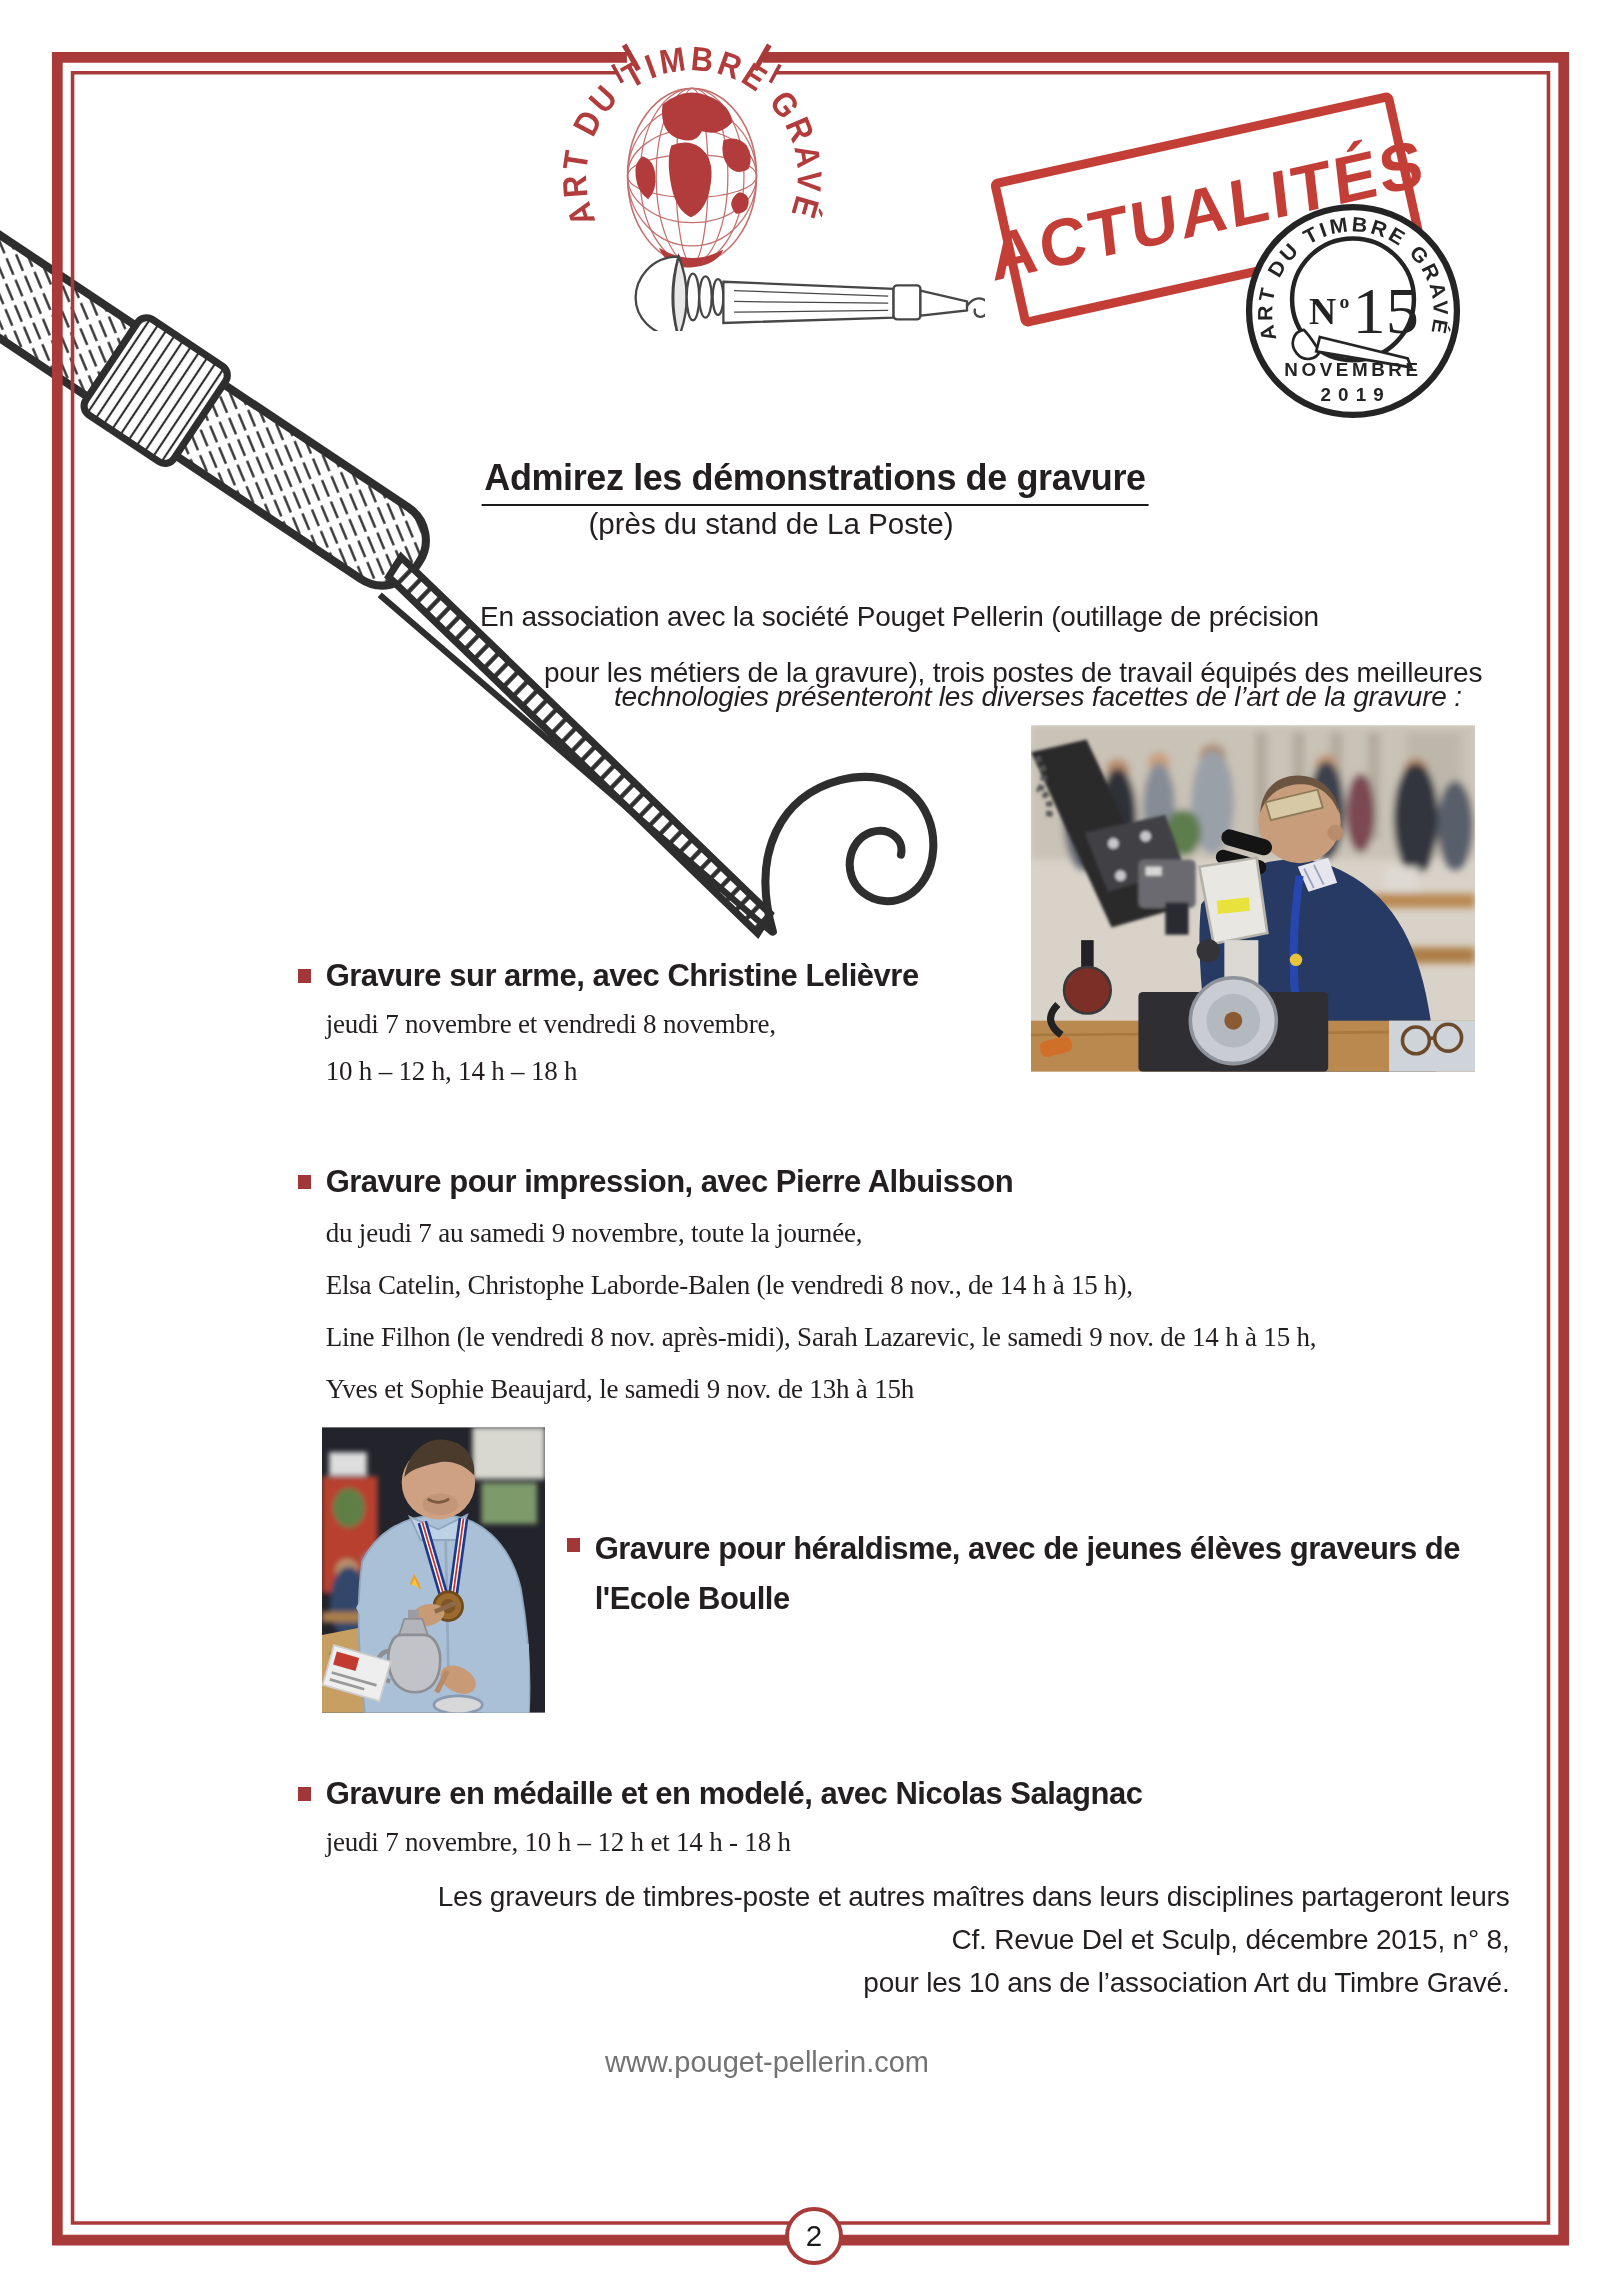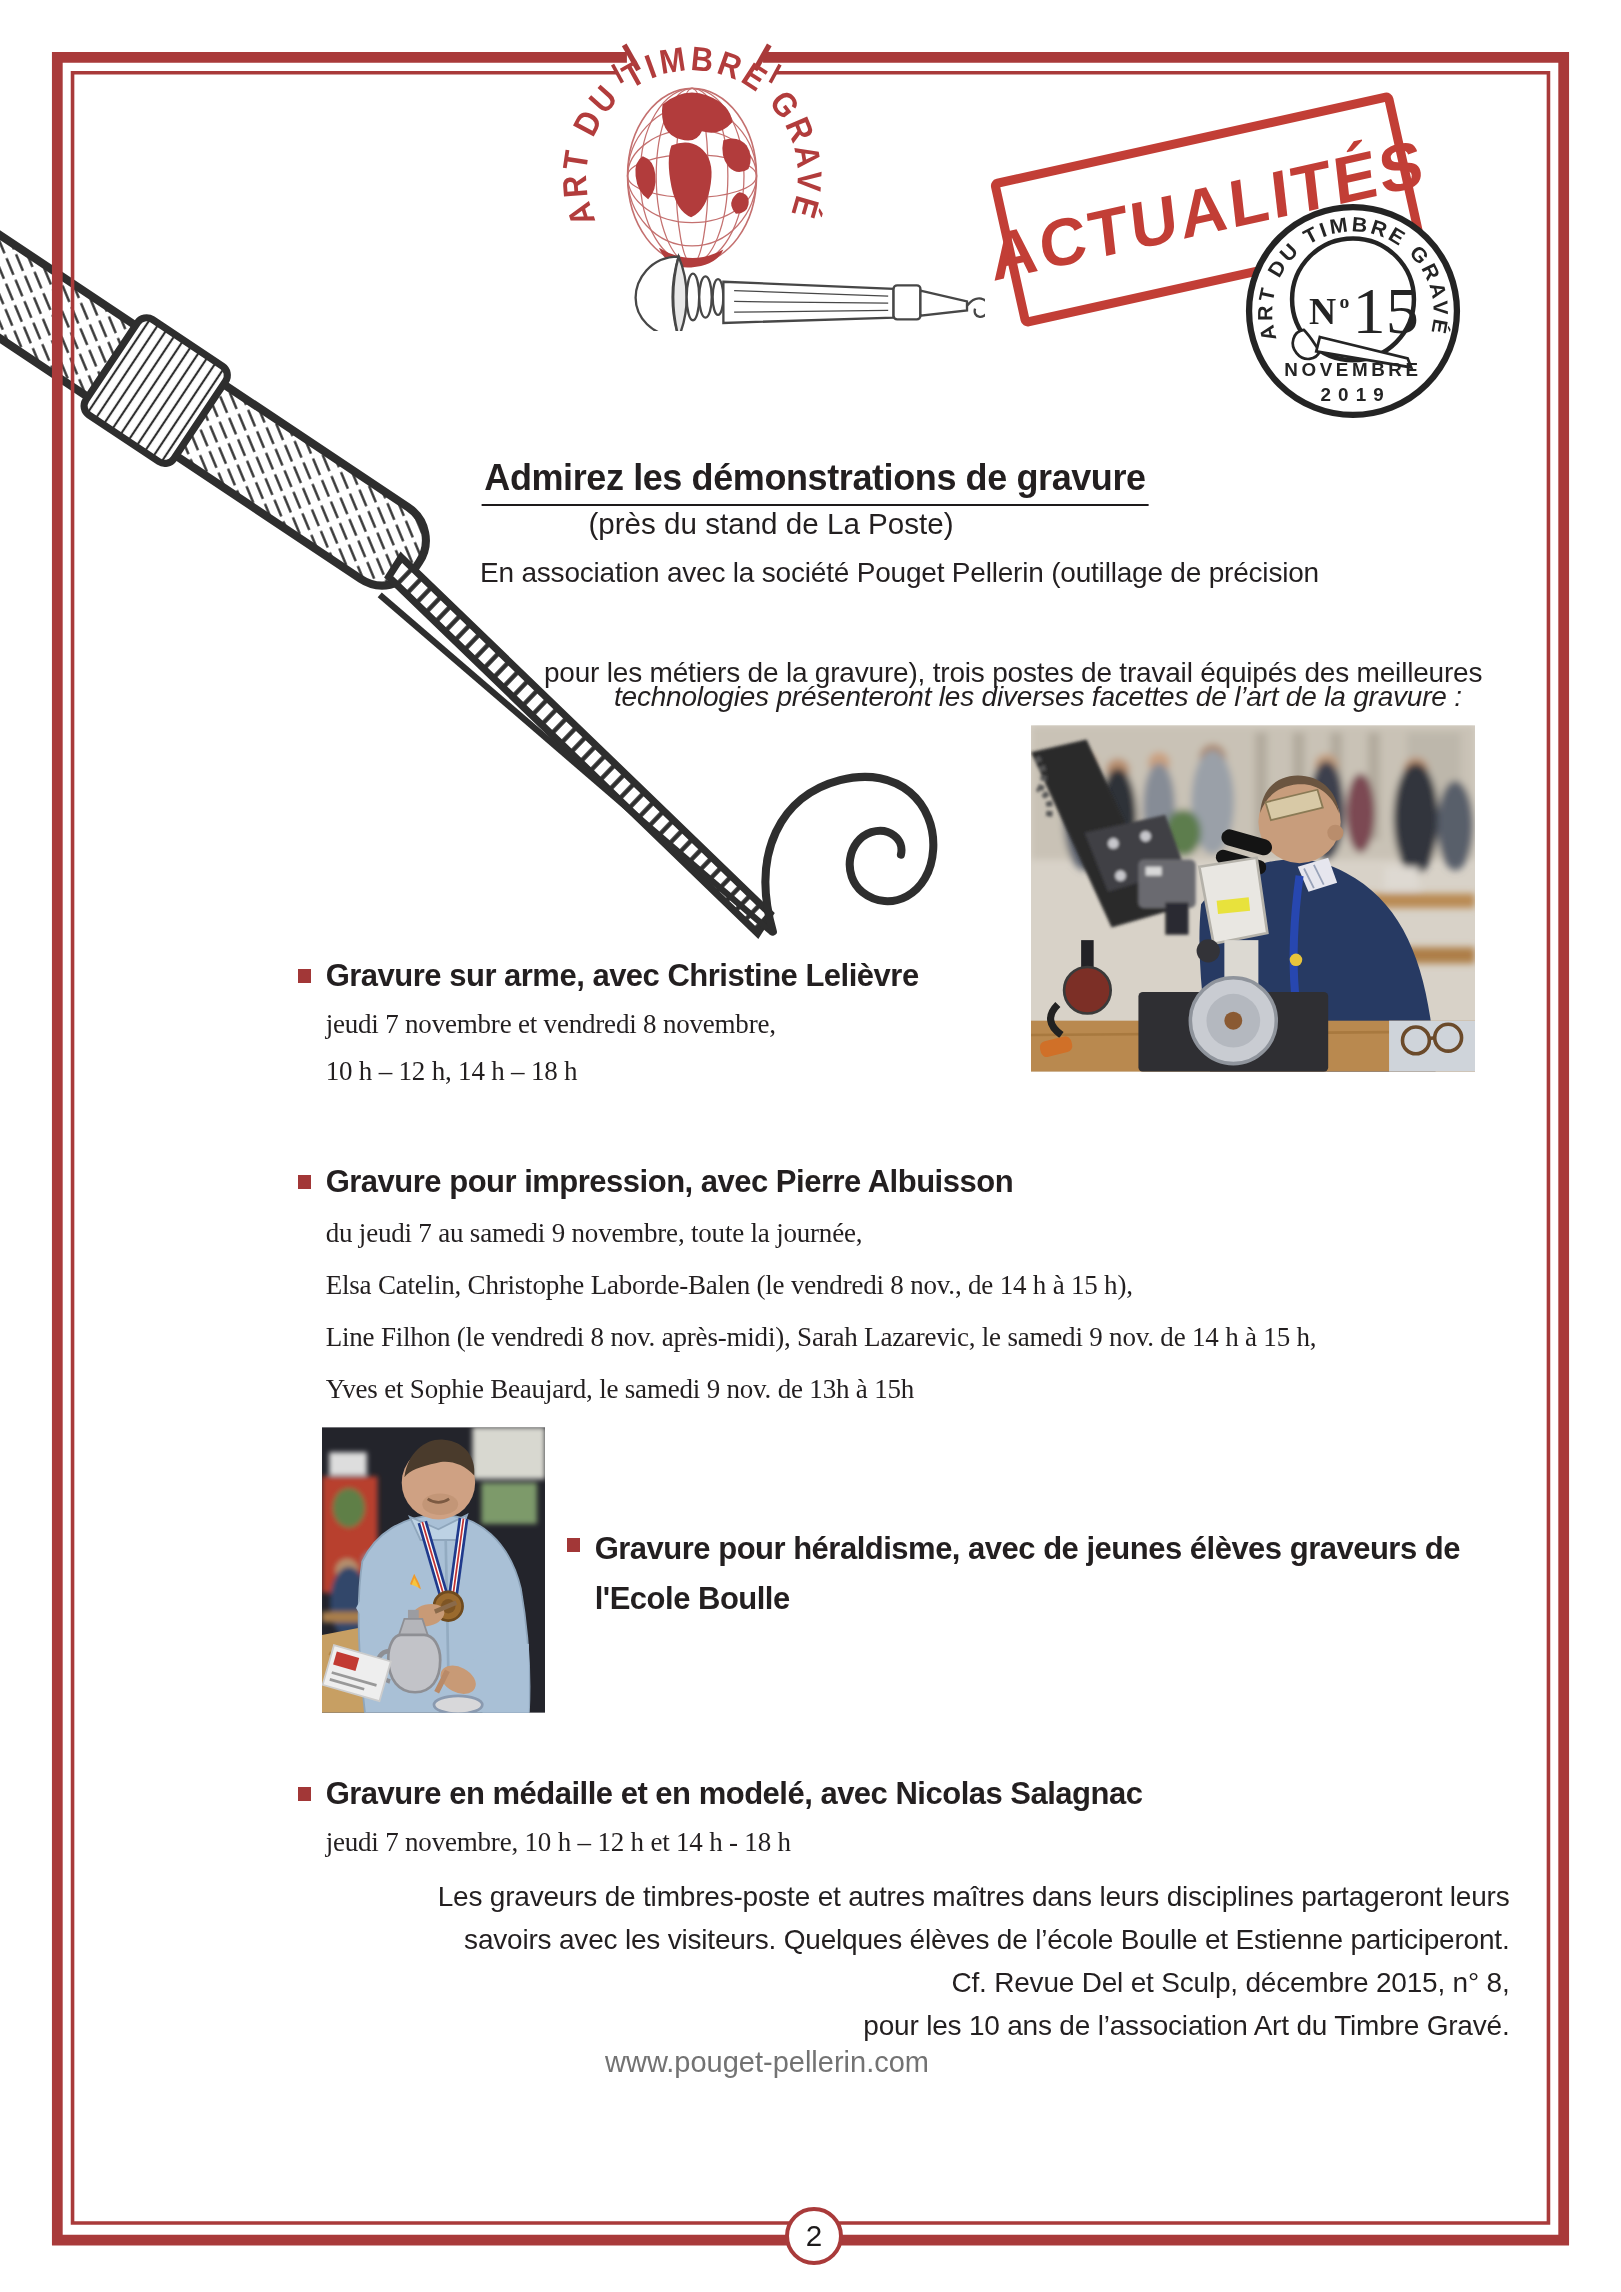--- a/index.html
+++ b/index.html
@@ -140,21 +140,21 @@
       <tspan dy="28" font-size="74">15</tspan>
     </text>
     <text x="125" y="198" text-anchor="middle" font-family="Liberation Sans, sans-serif" font-size="21" font-weight="700" letter-spacing="4" fill="#242424">NOVEMBRE</text>
     <text x="128" y="226" text-anchor="middle" font-family="Liberation Sans, sans-serif" font-size="21" font-weight="700" letter-spacing="8" fill="#242424">2019</text>
   </svg>
 
   <div class="abs title" style="z-index:5;">Admirez les démonstrations de gravure</div>
   <div class="abs subtitle" style="z-index:5;">(près du stand de La Poste)</div>
 
   <div>
-    <div class="abs intro-line" style="left:480px;top:557px;z-index:5;text-align:right;">En association avec la société Pouget Pellerin (outillage de précision</div>
+    <div class="abs intro-line" style="left:480px;top:601px;z-index:5;text-align:right;">En association avec la société Pouget Pellerin (outillage de précision</div>
     <div class="abs intro-line" style="left:544px;top:630px;z-index:5;margin-top:27px;">pour les métiers de la gravure), trois postes de travail équipés des meilleures</div>
     <div class="abs intro-line" style="left:614px;top:681px;z-index:5;font-style:italic;">technologies présenteront les diverses facettes de l’art de la gravure :</div>
   </div>
 
   <svg class="abs" style="left:1031px;top:725px;z-index:5;" width="444" height="347" viewBox="0 0 496 387">
     <defs>
       <filter id="b4" x="-10%" y="-10%" width="120%" height="120%">
           <feGaussianBlur stdDeviation="4"></feGaussianBlur>
         </filter>
       <filter id="b2" x="-10%" y="-10%" width="120%" height="120%">
@@ -340,21 +340,20 @@
     <div class="ev-body">
       <div class="ev-title">Gravure en médaille et en modelé, avec Nicolas Salagnac</div>
       <div class="ev-dets">
         <div class="ev-det">jeudi 7 novembre, 10 h – 12 h et 14 h - 18 h</div>
       </div>
     </div>
   </div>
 
   <div class="abs closing" style="z-index:5;text-align:right;">
     <div>Les graveurs de timbres-poste et autres maîtres dans leurs disciplines partageront leurs</div>
-    <div>savoirs avec les visiteurs. Quelques élèves de l’école Boulle et Estienne participeront.</div>
     <div>Cf. Revue Del et Sculp, décembre 2015, n° 8,</div>
     <div>pour les 10 ans de l’association Art du Timbre Gravé.</div>
   </div>
   <a class="abs weblink" href="#" style="z-index:5;">www.pouget-pellerin.com</a>
 
   <div class="abs pagenum">
     <span>2</span>
   </div>
 
 </div>

